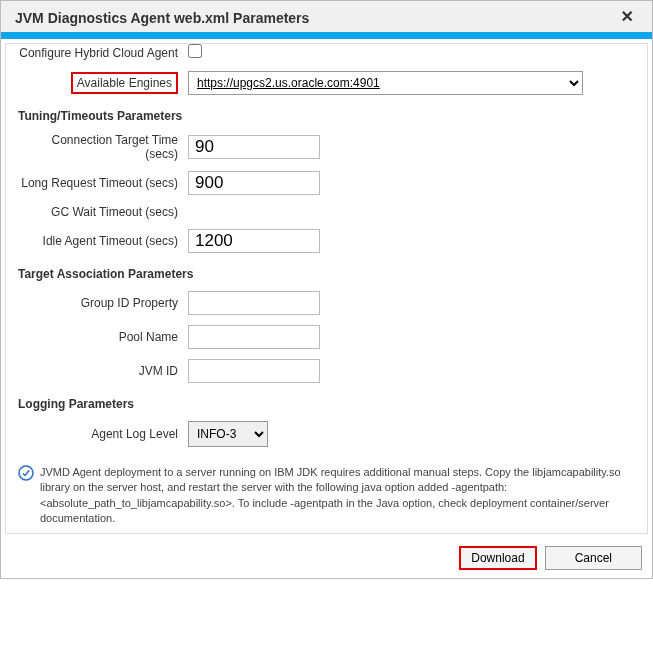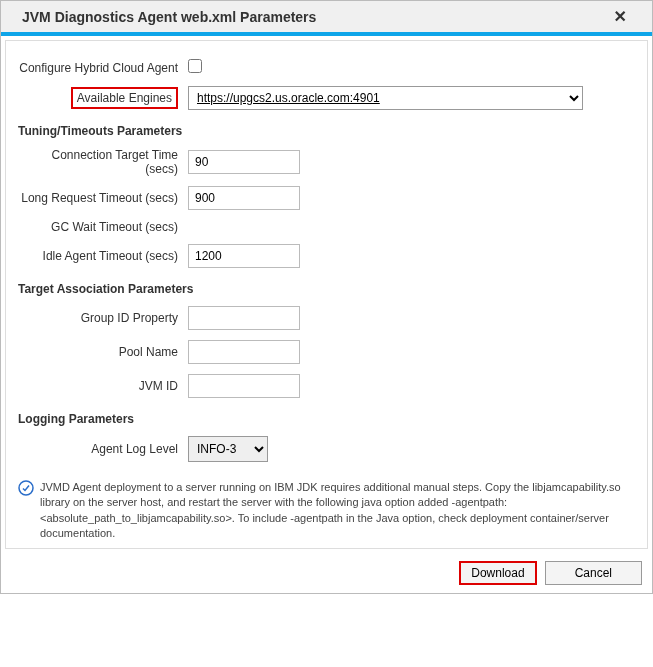--- a/index.html
+++ b/index.html
@@ -1,29 +1,29 @@
 <!DOCTYPE html>
 <html><head>
 <meta charset="utf-8">
 <style>
 * { box-sizing: border-box; margin: 0; padding: 0; }
 body { font-family: Arial, Helvetica, sans-serif; font-size: 12px; color: #333; background: #fff; }
 .dialog { width: 653px; border: 1px solid #bbb; background: #fff; }
-.dialog-header { display: flex; justify-content: space-between; align-items: center; padding: 6px 21px; border-bottom: 4px solid #0ea5e9; background: #f0f0f0; }
+.dialog-header { display: flex; justify-content: space-between; align-items: flex-end; padding: 6px 14px; border-bottom: 7px solid #0ea5e9; background: #f0f0f0; }
 .dialog-title { font-weight: bold; font-size: 14px; }
 .close-btn { font-size: 16px; font-weight: bold; cursor: pointer; padding: 0 4px; }
-.dialog-body { padding: 18px 12px 6px 12px; border: 1px solid #ddd; margin: 4px; }
+.dialog-body { padding: 0 12px 6px 12px; border: 1px solid #ddd; margin: 4px; }
 .row { display: flex; align-items: center; margin-bottom: 10px; }
 .label-col { width: 170px; text-align: right; padding-right: 10px; font-size: 12px; }
 .input-col { flex: 1; }
 .checkbox-sm { width: 14px; height: 14px; }
 .highlight-red { border: 2px solid #d00; padding: 2px 4px; display: inline-block; }
 .select-engine { width: 395px; height: 24px; border: 1px solid #999; padding: 2px 4px; font-size: 12px; background: #fff; text-decoration: underline; }
 .section-title { font-weight: bold; font-size: 12px; margin: 14px 0 10px 0; }
-.text-input { width: 112px; height: 24px; border: 1px solid #bbb; padding: 2px 6px; font-size: 12px; }
+.text-input { width: 132px; height: 24px; border: 1px solid #bbb; padding: 2px 6px; font-size: 17px; }
 .select-log { width: 80px; height: 26px; border: 1px solid #999; padding: 2px 4px; font-size: 12px; }
 .info-box { display: flex; align-items: flex-start; margin-top: 18px; font-size: 11px; color: #444; line-height: 1.4; }
 .info-icon { width: 16px; height: 16px; margin-right: 6px; flex-shrink: 0; }
 .button-bar { display: flex; justify-content: flex-end; padding: 8px 10px; gap: 8px; }
 .btn { border: 1px solid #999; background: #f4f4f4; padding: 4px 29px; font-size: 12px; cursor: pointer; }
 .btn-highlight { border: 2px solid #d00; padding: 3px 10px; }
 </style>
 </head>
 <body>
 

